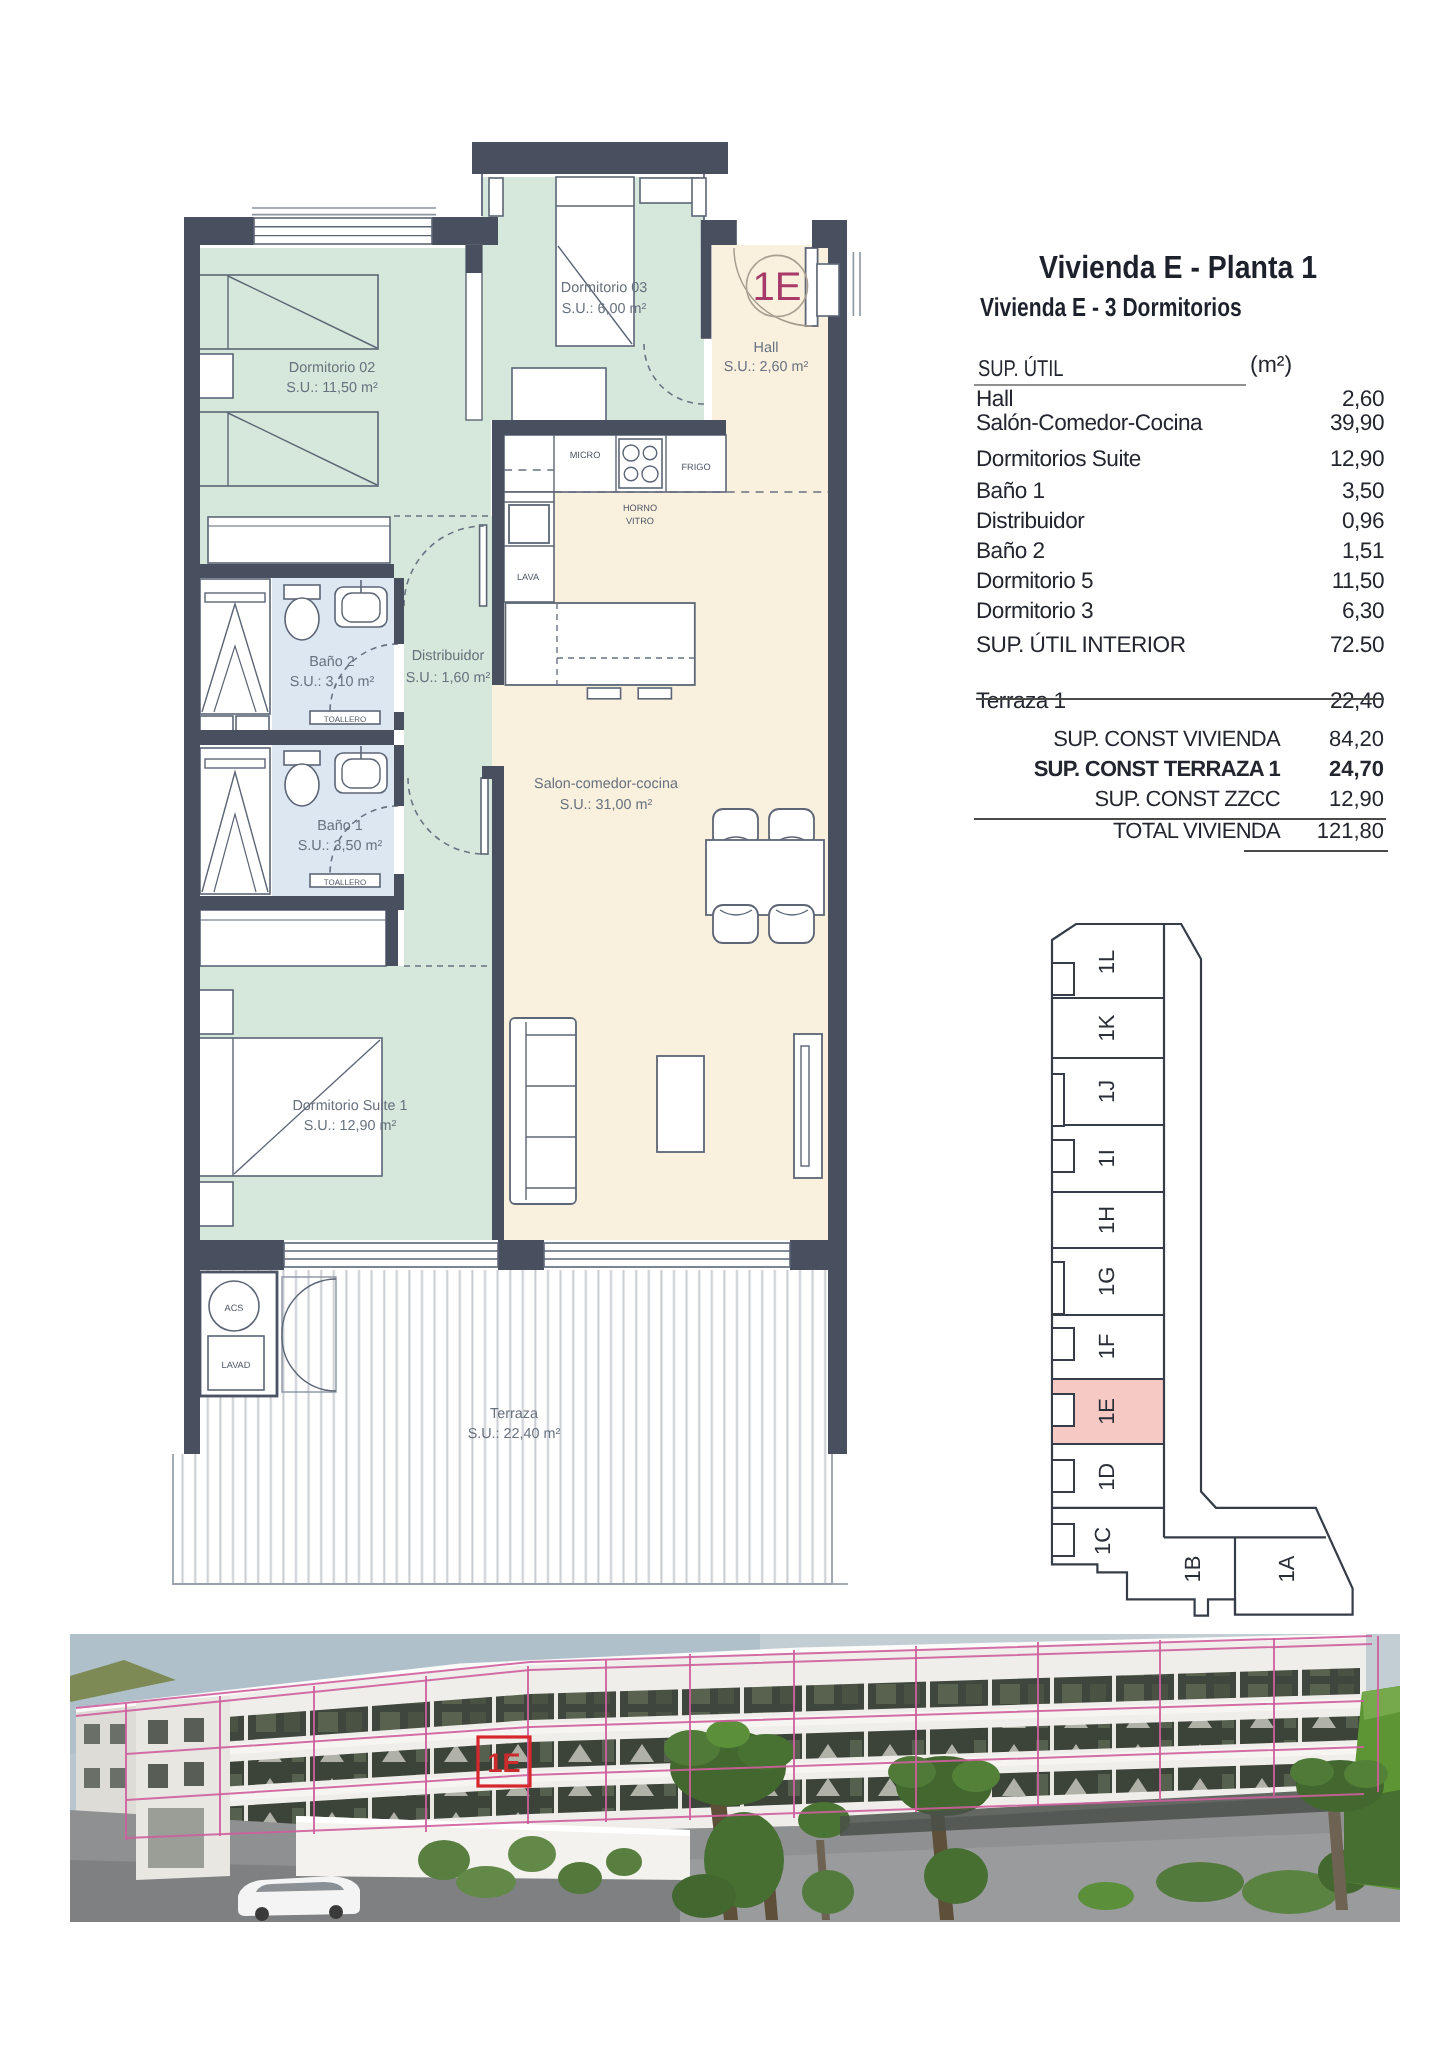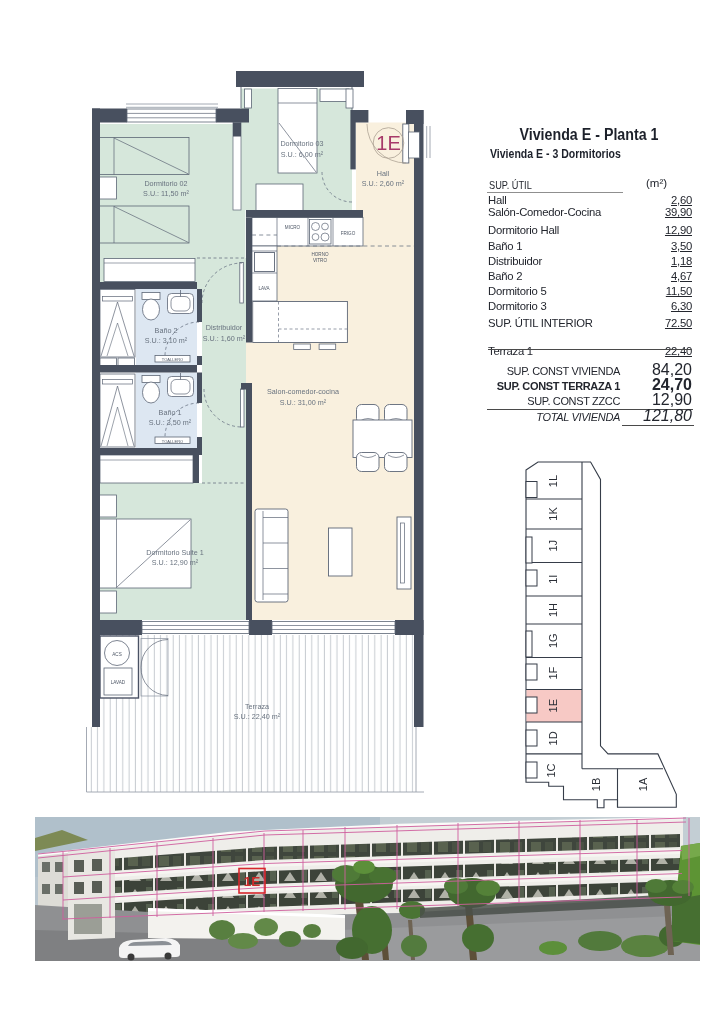--- a/index.html
+++ b/index.html
@@ -1,65 +1,65 @@
 <!DOCTYPE html>
 <html><head>
 <meta charset="utf-8">
 <style>
   html,body{margin:0;padding:0;background:#fff;}
   body{width:723px;height:1024px;position:relative;font-family:"Liberation Sans",sans-serif;overflow:hidden;}
   .abs{position:absolute;}
   .trow{position:absolute;left:488px;width:204px;font-size:11.3px;line-height:12px;color:#23262e;letter-spacing:-0.25px;}
   .trow .l{float:left;}
-  .trow .v{float:right;text-decoration:underline;}
+  .trow .v{float:right;}
   .crow{position:absolute;left:400px;width:292px;text-align:right;font-size:11px;line-height:12px;color:#23262e;letter-spacing:-0.35px;}
-  .crow .v{display:inline-block;width:72px;text-align:right;letter-spacing:0;font-size:16px;}
+  .crow .v{display:inline-block;width:52px;text-align:right;letter-spacing:0;font-size:11px;}
   .hline{position:absolute;height:0;border-top:1px solid #4a4a4a;}
 </style>
 </head>
 <body>
 
 <div class="abs" style="left:455px;top:126px;width:268px;text-align:center;font-size:16px;font-weight:bold;color:#1d212b;letter-spacing:0px;transform:scaleX(0.89);transform-origin:50% 50%;">Vivienda E - Planta 1</div>
 
 <div class="abs" style="left:490px;top:146px;font-size:13px;font-weight:bold;color:#1d212b;letter-spacing:0px;transform:scaleX(0.81);transform-origin:0 50%;">Vivienda E - 3 Dormitorios</div>
 
 <div class="abs" style="left:489px;top:179px;font-size:11.5px;color:#23262e;letter-spacing:0px;transform:scaleX(0.8);transform-origin:0 50%;">SUP. ÚTIL</div>
 
-<div class="abs" style="left:625px;top:177px;font-size:11.5px;color:#23262e;margin-left:21px;">(m²)</div>
+<div class="abs" style="left:625px;top:177px;font-size:11.5px;color:#23262e;">(m²)</div>
 
 <div class="hline" style="left:487px;top:192px;width:136px;border-color:#8f8f8f;"></div>
 
 <div class="trow" style="top:193.9px;">
     <span class="l">Hall</span>
     <span class="v">2,60</span>
   </div>
 
 <div class="trow" style="top:206px;">
     <span class="l">Salón-Comedor-Cocina</span>
     <span class="v">39,90</span>
   </div>
 
 <div class="trow" style="top:224.3px;">
-    <span class="l">Dormitorio Hall</span>
+    <span class="l">Dormitorios Suite</span>
     <span class="v">12,90</span>
   </div>
 
 <div class="trow" style="top:239.5px;">
     <span class="l">Baño 1</span>
     <span class="v">3,50</span>
   </div>
 
 <div class="trow" style="top:254.7px;">
     <span class="l">Distribuidor</span>
-    <span class="v">1,18</span>
+    <span class="v">0,96</span>
   </div>
 
 <div class="trow" style="top:269.9px;">
     <span class="l">Baño 2</span>
-    <span class="v">4,67</span>
+    <span class="v">1,51</span>
   </div>
 
 <div class="trow" style="top:285.1px;">
     <span class="l">Dormitorio 5</span>
     <span class="v">11,50</span>
   </div>
 
 <div class="trow" style="top:300.3px;">
     <span class="l">Dormitorio 3</span>
     <span class="v">6,30</span>
@@ -78,21 +78,21 @@
 <div class="hline" style="left:488px;top:348.6px;width:204px;"></div>
 
 <div class="crow" style="top:363.8px;"><span>SUP. CONST VIVIENDA</span><span class="v">84,20</span></div>
 
 <div class="crow" style="top:379.0px;font-weight:bold;"><span>SUP. CONST TERRAZA 1</span><span class="v">24,70</span></div>
 
 <div class="crow" style="top:394.2px;"><span>SUP. CONST ZZCC</span><span class="v">12,90</span></div>
 
 <div class="hline" style="left:487px;top:409px;width:206px;"></div>
 
-<div class="crow" style="top:409.8px;font-style:italic;"><span>TOTAL VIVIENDA</span><span class="v">121,80</span></div>
+<div class="crow" style="top:409.8px;"><span>TOTAL VIVIENDA</span><span class="v">121,80</span></div>
 
 <div class="hline" style="left:622px;top:424.6px;width:72px;"></div>
 <svg class="abs" style="left:0;top:0;" width="723" height="1024" viewBox="0 0 723 1024">
 <defs>
 <pattern id="hat" width="6.3" height="10" patternUnits="userSpaceOnUse">
   <rect width="6.3" height="10" fill="#ffffff"></rect>
   <line x1="3.1" y1="0" x2="3.1" y2="10" stroke="#c8ccd2" stroke-width="1"></line>
 </pattern>
 <pattern id="bal" width="31" height="17" patternUnits="userSpaceOnUse">
   <rect width="31" height="17" fill="#3c4339"></rect>

